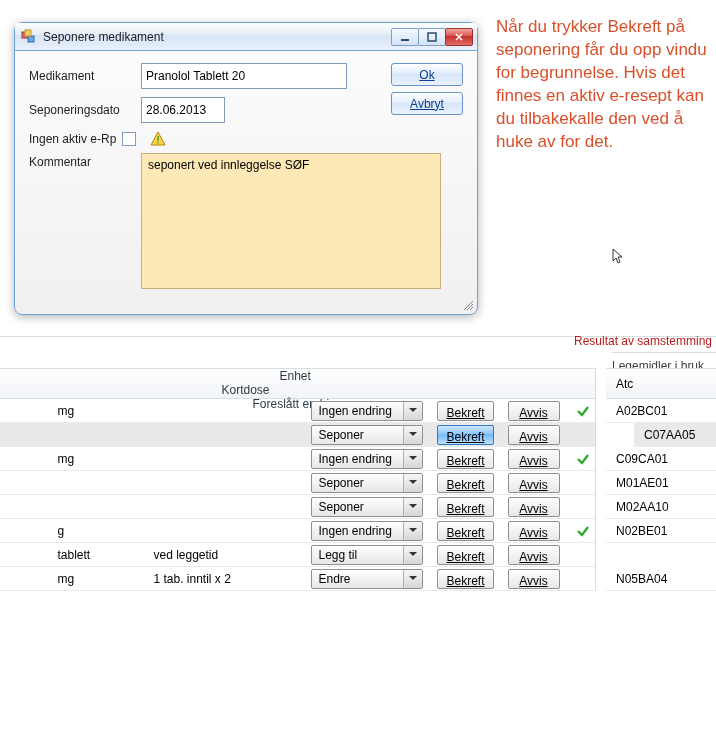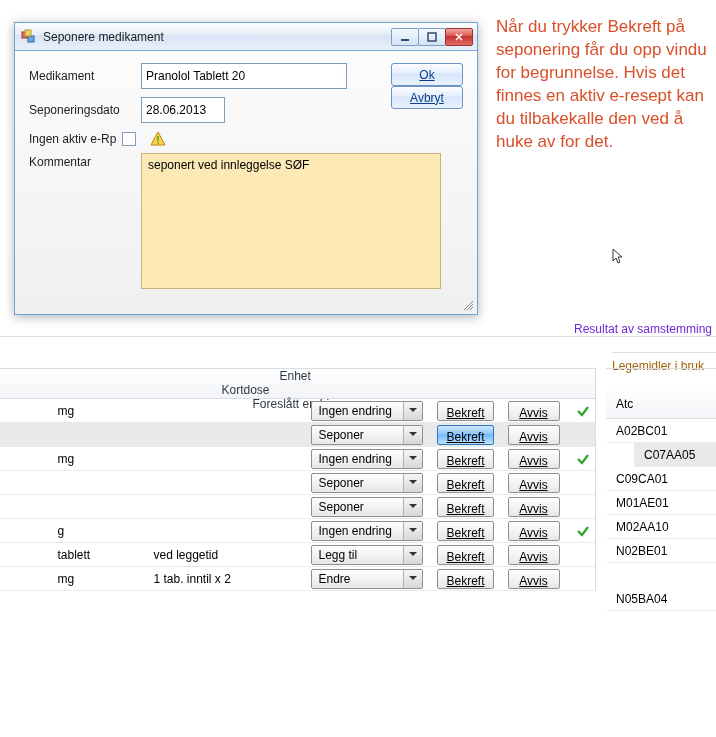--- a/index.html
+++ b/index.html
@@ -15,21 +15,21 @@
   }
 
   
   .dialog {
     position: absolute;
     left: 14px; top: 22px;
     width: 464px;
     height: 293px;
     background: linear-gradient(#fdfdfd,#f0f0f0);
     border: 1px solid #6fa2d8;
-    border-radius: 0;
+    border-radius: 8px;
     box-shadow: 0 2px 10px rgba(0,0,0,0.3);
   }
   .titlebar {
     height: 28px;
     background: linear-gradient(#fdfefe,#e4ecf7 45%,#d7e4f5 46%,#e8f0fb);
     border-bottom: 1px solid #7ba7d6;
     border-radius: 4px 4px 0 0;
     display: flex; align-items: center;
     padding: 0 4px 0 6px;
   }
@@ -60,21 +60,21 @@
   .row { display:flex; align-items:center; margin-bottom:8px; }
   .row .lbl { width:112px; color:#222; }
   .txtinput {
     height:26px; border:1px solid #7f9db9; padding:2px 4px;
     background:#fff; font:inherit;
   }
   .med-input { width: 206px; }
   .date-input { width: 84px; }
   .btncol {
     position:absolute; right:14px; top:40px;
-    display:flex; flex-direction:column; 
+    display:flex; flex-direction:column; gap:6px;
   }
   .dlgbtn {
     width:72px; height:23px;
     border:1px solid #6a94c5;
     background:linear-gradient(#fdfdfe,#e4eefd 45%,#d6e6fb 46%,#eaf2fd);
     border-radius:3px;
     color:#0b3e8c;
     text-decoration:underline;
     cursor:default;
     font:inherit;
@@ -100,24 +100,24 @@
 
   
   .annot {
     position:absolute; left:496px; top:16px; width:212px;
     color:#d94f2a; font-size:17px; line-height:1.35;
   }
   .cursor-icon{position:absolute;left:610px;top:247px;width:18px;height:18px;}
 
   
   .section-title {
-    position:absolute; left:574px; top:322px; color:#6d28d9;
+    position:absolute; left:574px; top:334px; color:#b91c1c;
   }
   .panel-heading{
-    position:absolute; left:612px; top:352px; color:#a16207; font-size:12px;
+    position:absolute; left:612px; top:352px; color:#404040; font-size:12px;
     border-top:1px solid #d8dde3; padding-top:6px; width:104px;
   }
   .panel-heading::before{
     content:""; position:absolute; left:-4px; top:0; height:100%;
   }
 
   .grid-wrap{
     position:absolute; left:0; top:368px; width:596px;
     border-top:1px solid #d8dde3;
     border-right:1px solid #d8dde3;
@@ -166,21 +166,21 @@
   .chk-ok{width:18px;display:flex;justify-content:center;}
   .chk-ok svg{width:14px;height:14px;}
 
   .atc-grid{
     position:absolute; left:606px; top:368px; width:110px;
     border-top:1px solid #d8dde3;
   }
   .atc-header{
     height:30px;display:flex;align-items:center;
     background:linear-gradient(#fefefe,#f2f4f7);
-    border-bottom:1px solid #d8dde3;padding-left:10px;margin-top:20px;
+    border-bottom:1px solid #d8dde3;padding-left:10px;
   }
   .atc-row{height:24px;display:flex;align-items:center;
     border-bottom:1px solid #e9ecef;padding-left:10px;}
   .atc-row.hl{background:#e9e9e9;margin-left:28px;}
   .atc-row.blank{border-bottom-color:transparent;}
 
   hr.sep{
     position:absolute;left:0;top:330px;width:716px;border:none;border-top:1px solid #d8dde3;
   }
 </style>

